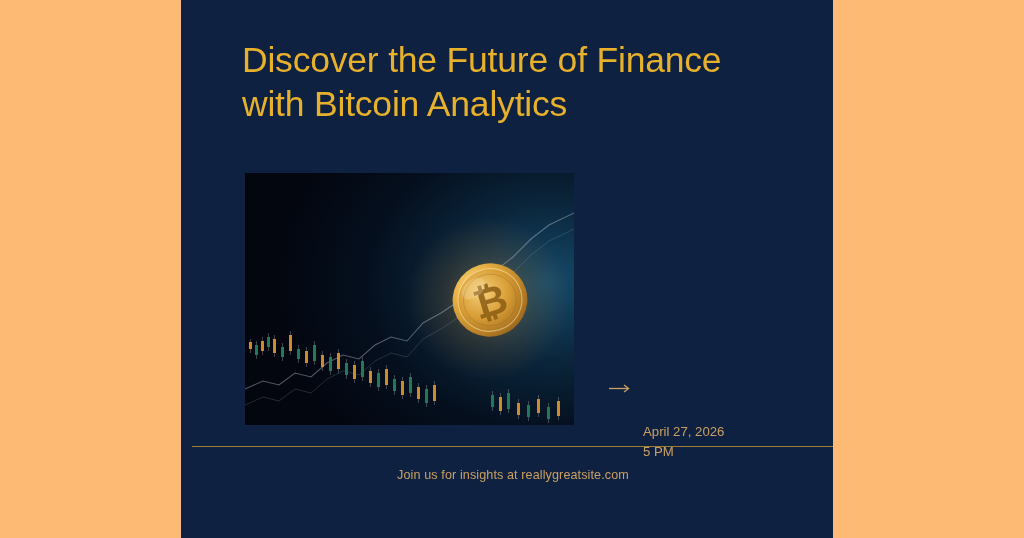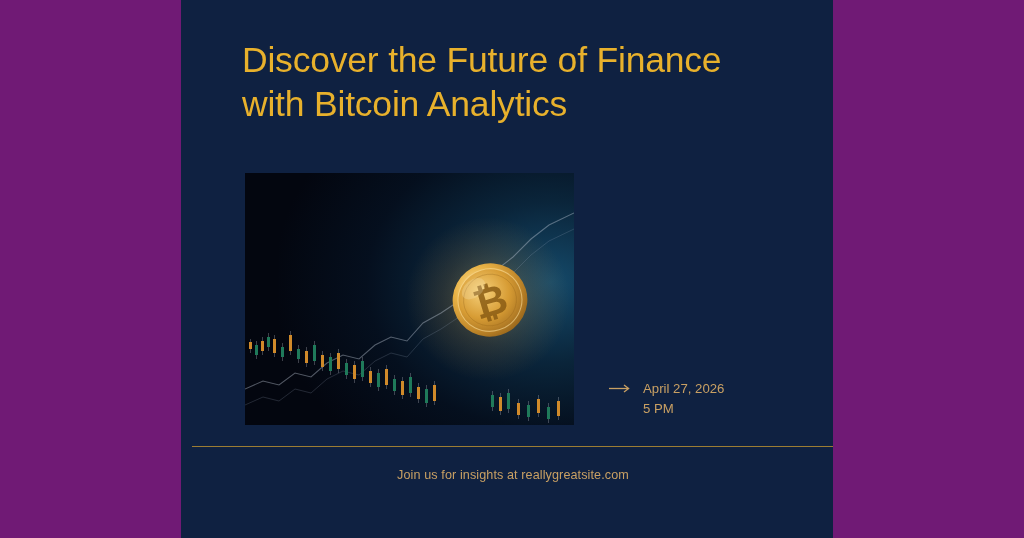--- a/index.html
+++ b/index.html
@@ -3,21 +3,21 @@
 <meta charset="utf-8">
 <title>Bitcoin Analytics Event Poster</title>
 <style>
   * { margin:0; padding:0; box-sizing:border-box; }
   html,body{ width:1024px; height:538px; }
   body{
     background:#000000;
     font-family:"Liberation Sans", sans-serif;
     overflow:hidden;
   }
-  #stage{ position:relative; width:1024px; height:538px; background:#701a75; }
+  #stage{ position:relative; width:1024px; height:538px; background:#fdba74; }
 
   
   #card{
     position:absolute; left:181px; top:0; width:652px; height:538px;
     background:#0f2141;
     overflow:hidden;
   }
 
   
   #headline{
@@ -82,20 +82,21 @@
     white-space:pre-line;
   }
   #datewrap{
     position:absolute; left:428px; top:379px; width:200px;
     display:flex; align-items:flex-start; gap:12px;
   }
   #arrow-icon{ margin-top:5px; flex:0 0 auto; }
   #datetext{
     color:#c9a063; font-size:13.2px; line-height:19.5px;
     white-space:pre-line;
+    margin-top:43px;
   }
 
   
   #rule{
     position:absolute; left:11px; top:446px; width:646px; height:1px;
     background:#9c7d33;
   }
   #footer{
     position:absolute; left:0; top:468px; width:652px;
     text-align:center;

